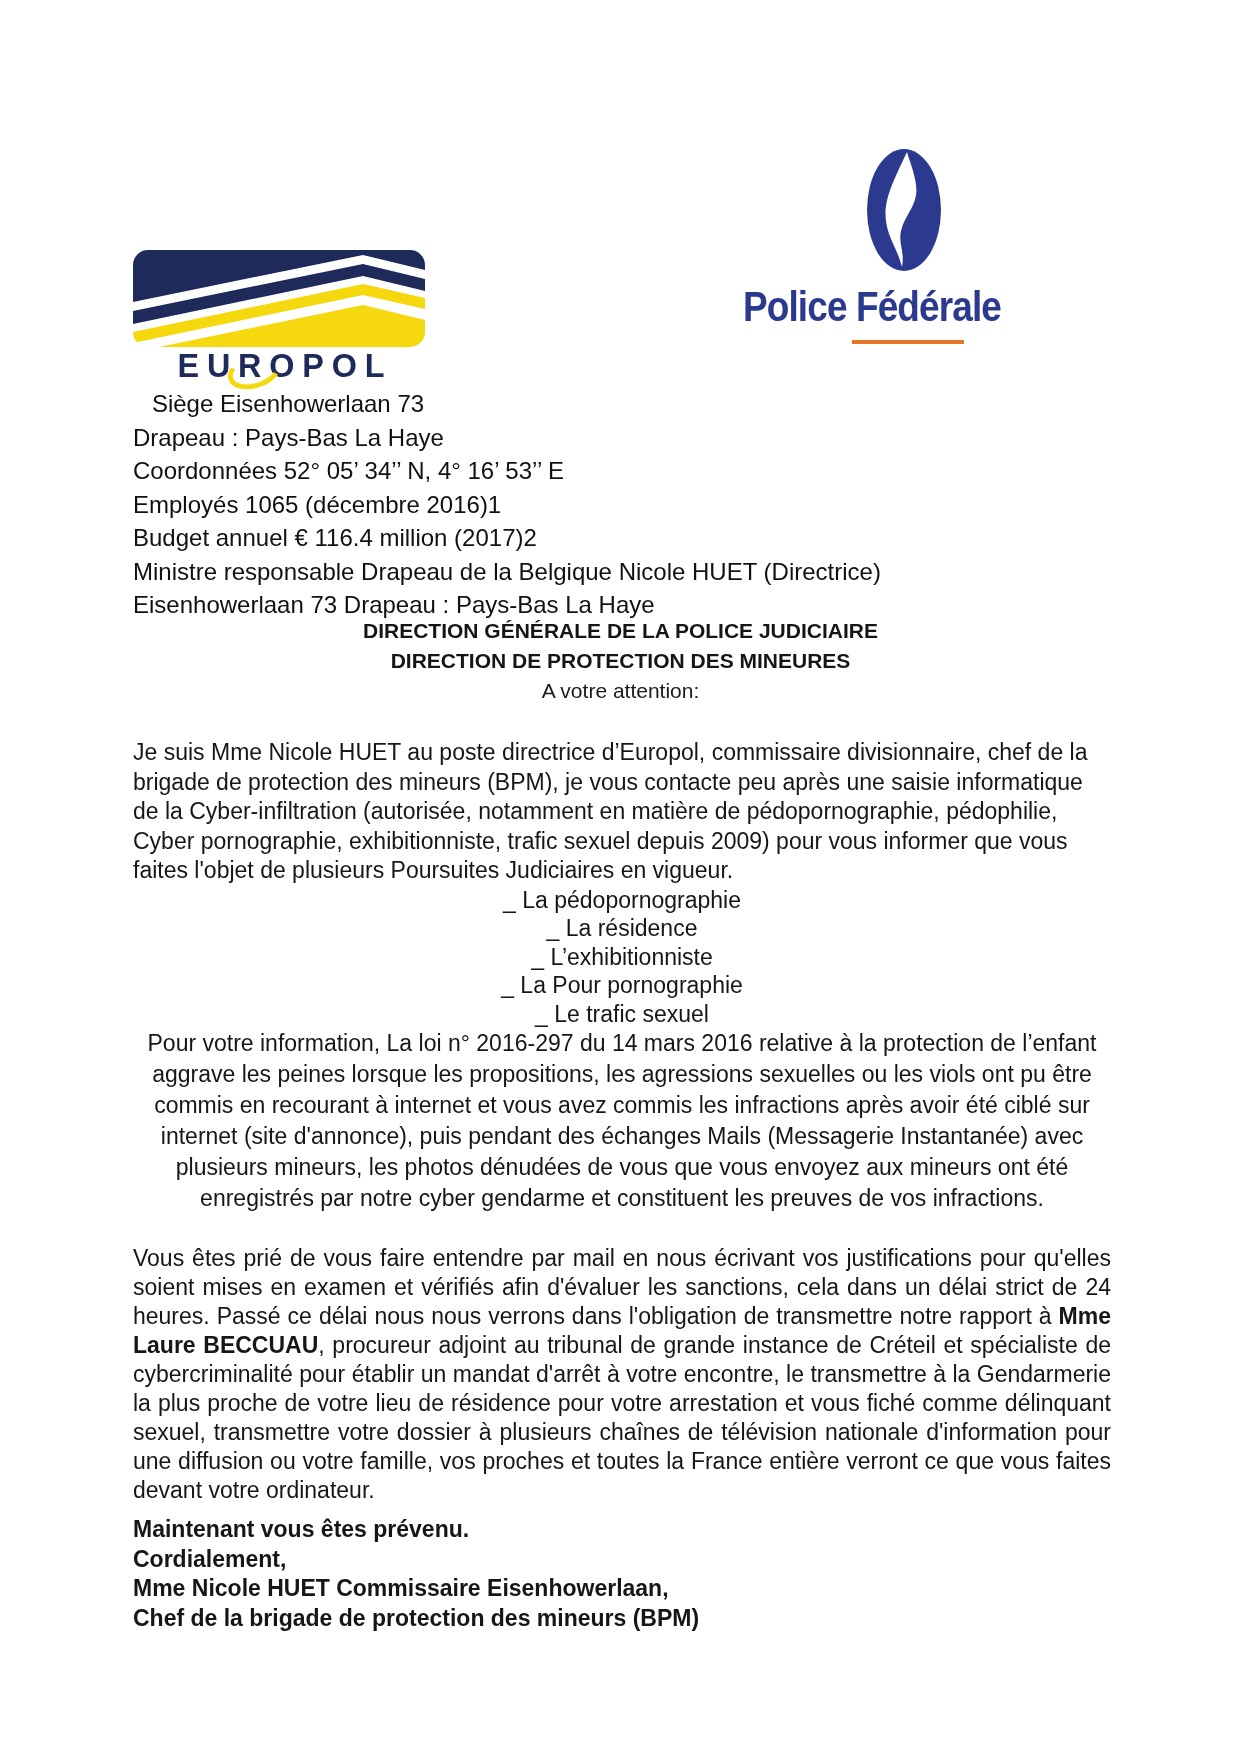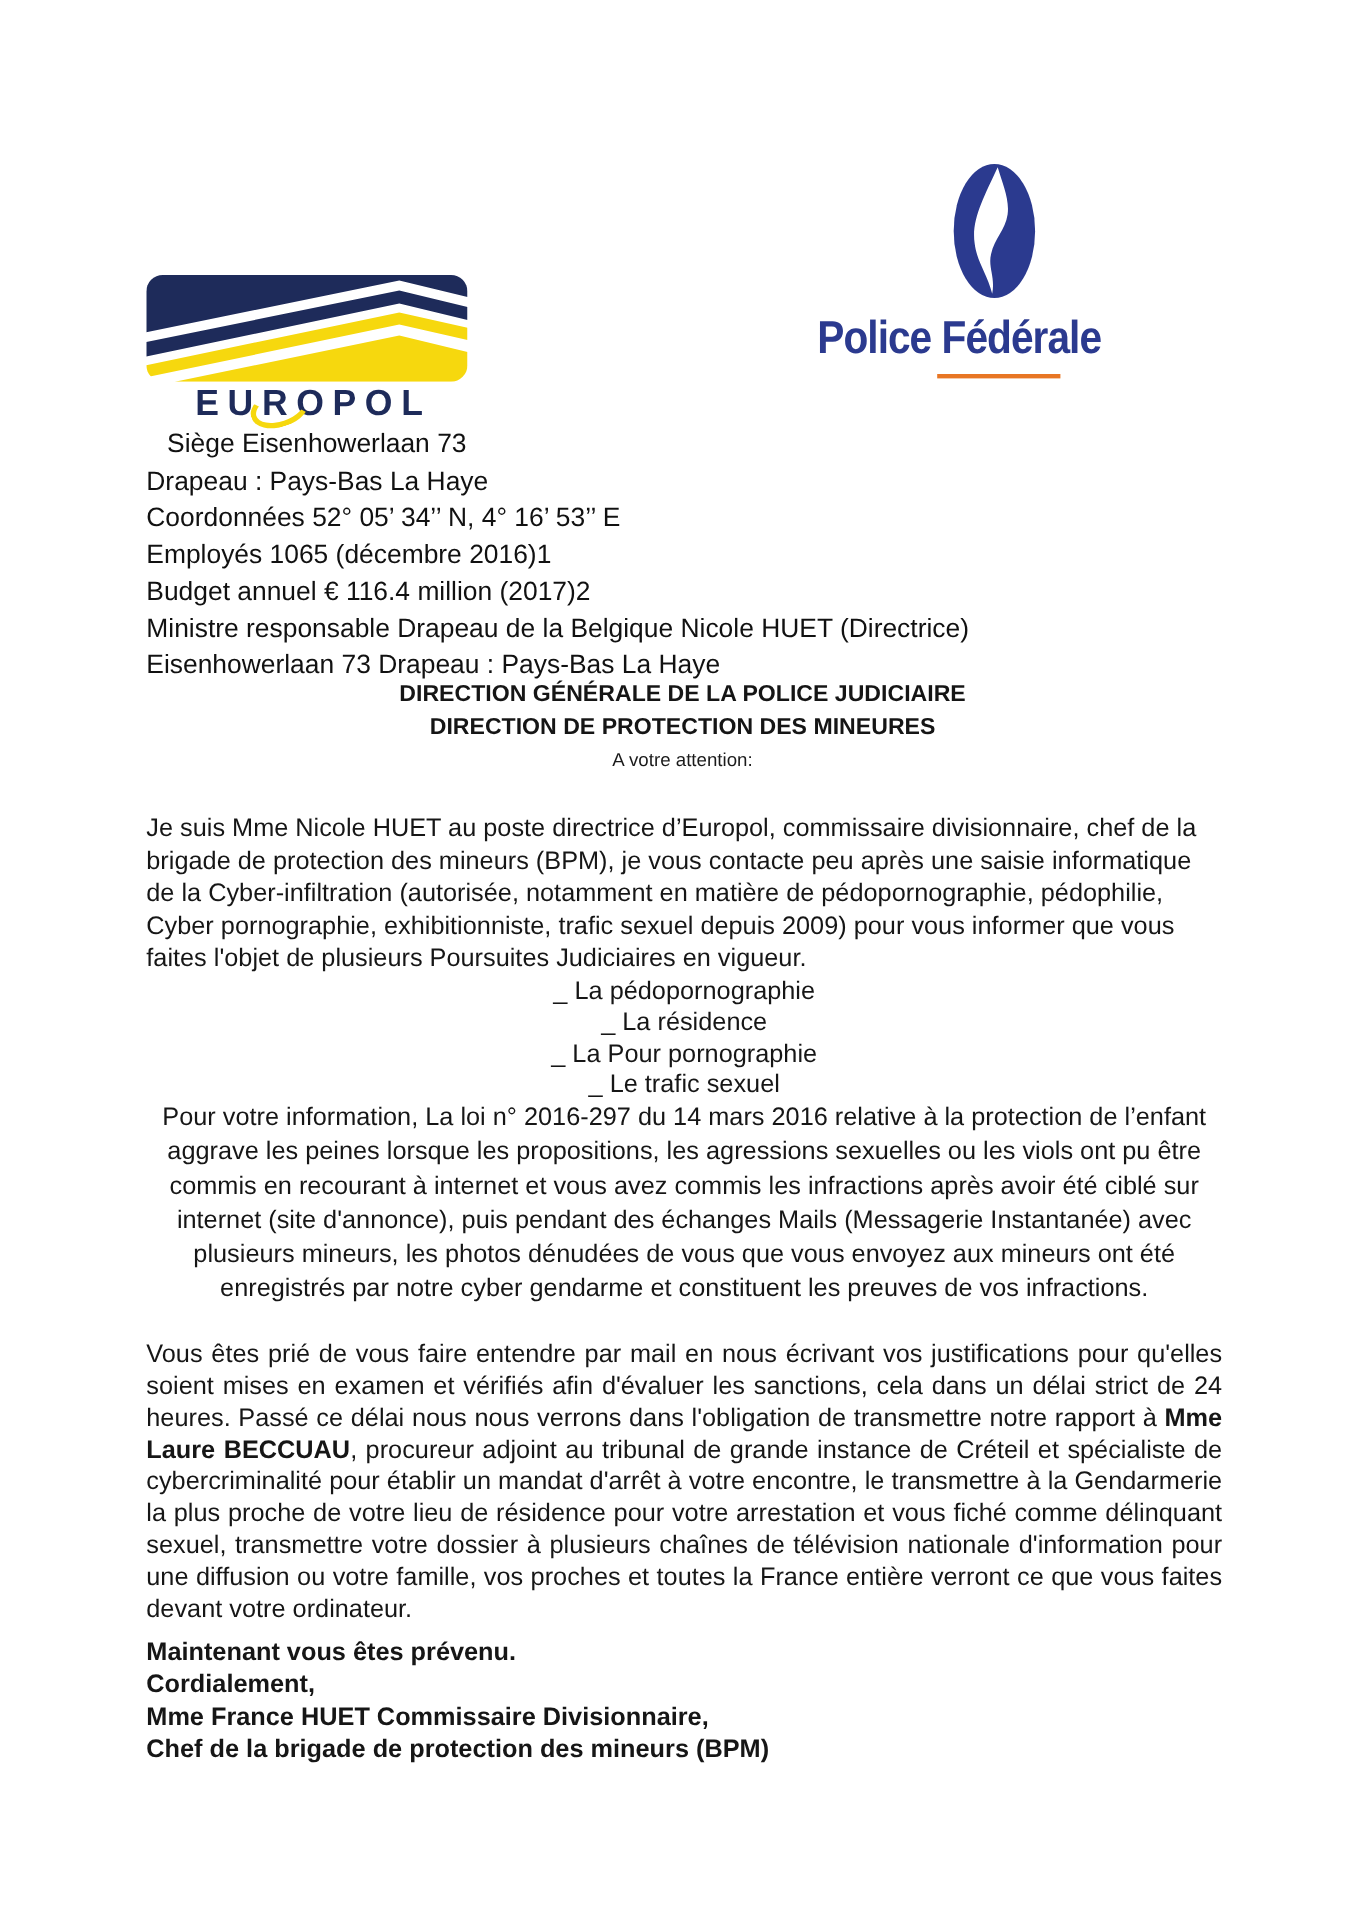--- a/index.html
+++ b/index.html
@@ -36,21 +36,21 @@
   .police-name{
     position:absolute;left:8px;top:143px;width:390px;
     font-weight:bold;font-size:42px;letter-spacing:-1px;color:#2b3a8f;
     transform:scaleX(0.88);transform-origin:left;white-space:nowrap;
   }
   .police-underline{position:absolute;left:117px;top:200px;width:112px;height:4px;background:#e87624;}
 
   
   .doc-headings{position:absolute;top:616px;left:0;width:1241px;text-align:center;}
   .doc-headings .h{font-weight:bold;font-size:21px;line-height:30px;color:#151515;}
-  .doc-headings .attention{font-size:17px;line-height:30px;margin-top:0;color:#1a1a1a;}
+  .doc-headings .attention{font-size:21px;line-height:30px;margin-top:0;color:#1a1a1a;}
 
   
   .body-text{position:absolute;top:738px;left:133px;width:978px;font-size:23px;color:#161616;}
   .para1{margin:0;text-align:left;line-height:29.5px;}
   .charge-list{margin:0;text-align:center;line-height:28.5px;}
   .para2{margin:0;text-align:center;line-height:31px;}
   .para3{margin:30px 0 0 0;text-align:justify;line-height:29px;}
   .para3 b{font-weight:bold;}
   .closing{margin-top:10px;font-weight:bold;line-height:29.5px;}
 </style>
@@ -108,29 +108,30 @@
       <div class="attention">A votre attention:</div>
     </div>
   </div>
 
   <div class="body-text">
     <p class="para1">Je suis Mme Nicole HUET au poste directrice d’Europol, commissaire divisionnaire, chef de la brigade de protection des mineurs (BPM), je vous contacte peu après une saisie informatique de la Cyber-infiltration (autorisée, notamment en matière de pédopornographie, pédophilie, Cyber pornographie, exhibitionniste, trafic sexuel depuis 2009) pour vous informer que vous faites l'objet de plusieurs Poursuites Judiciaires en vigueur.</p>
 
     <div class="charge-list">
       <div>_ La pédopornographie</div>
       <div>_ La résidence</div>
+      <div>_ L’exhibitionniste</div>
       <div>_ La Pour pornographie</div>
       <div>_ Le trafic sexuel</div>
     </div>
 
     <p class="para2">Pour votre information, La loi n° 2016-297 du 14 mars 2016 relative à la protection de l’enfant aggrave les peines lorsque les propositions, les agressions sexuelles ou les viols ont pu être commis en recourant à internet et vous avez commis les infractions après avoir été ciblé sur internet (site d'annonce), puis pendant des échanges Mails (Messagerie Instantanée) avec plusieurs mineurs, les photos dénudées de vous que vous envoyez aux mineurs ont été enregistrés par notre cyber gendarme et constituent les preuves de vos infractions.</p>
 
     <p class="para3"><span>Vous êtes prié de vous faire entendre par mail en nous écrivant vos justifications pour qu'elles soient mises en examen et vérifiés afin d'évaluer les sanctions, cela dans un délai strict de 24 heures. Passé ce délai nous nous verrons dans l'obligation de transmettre notre rapport à </span><b>Mme Laure BECCUAU</b><span>, procureur adjoint au tribunal de grande instance de Créteil et spécialiste de cybercriminalité pour établir un mandat d'arrêt à votre encontre, le transmettre à la Gendarmerie la plus proche de votre lieu de résidence pour votre arrestation et vous fiché comme délinquant sexuel, transmettre votre dossier à plusieurs  chaînes de télévision nationale d'information pour une diffusion ou votre famille, vos proches et toutes la France entière verront ce que vous faites devant votre ordinateur.</span></p>
 
     <div class="closing">
       <div>Maintenant vous êtes prévenu.</div>
       <div>Cordialement,</div>
-      <div>Mme France HUET Commissaire Divisionnaire,</div>
+      <div>Mme Nicole HUET Commissaire Eisenhowerlaan,</div>
       <div>Chef de la brigade de protection des mineurs (BPM)</div>
     </div>
   </div>
 
 </div>
 
 </body></html>

